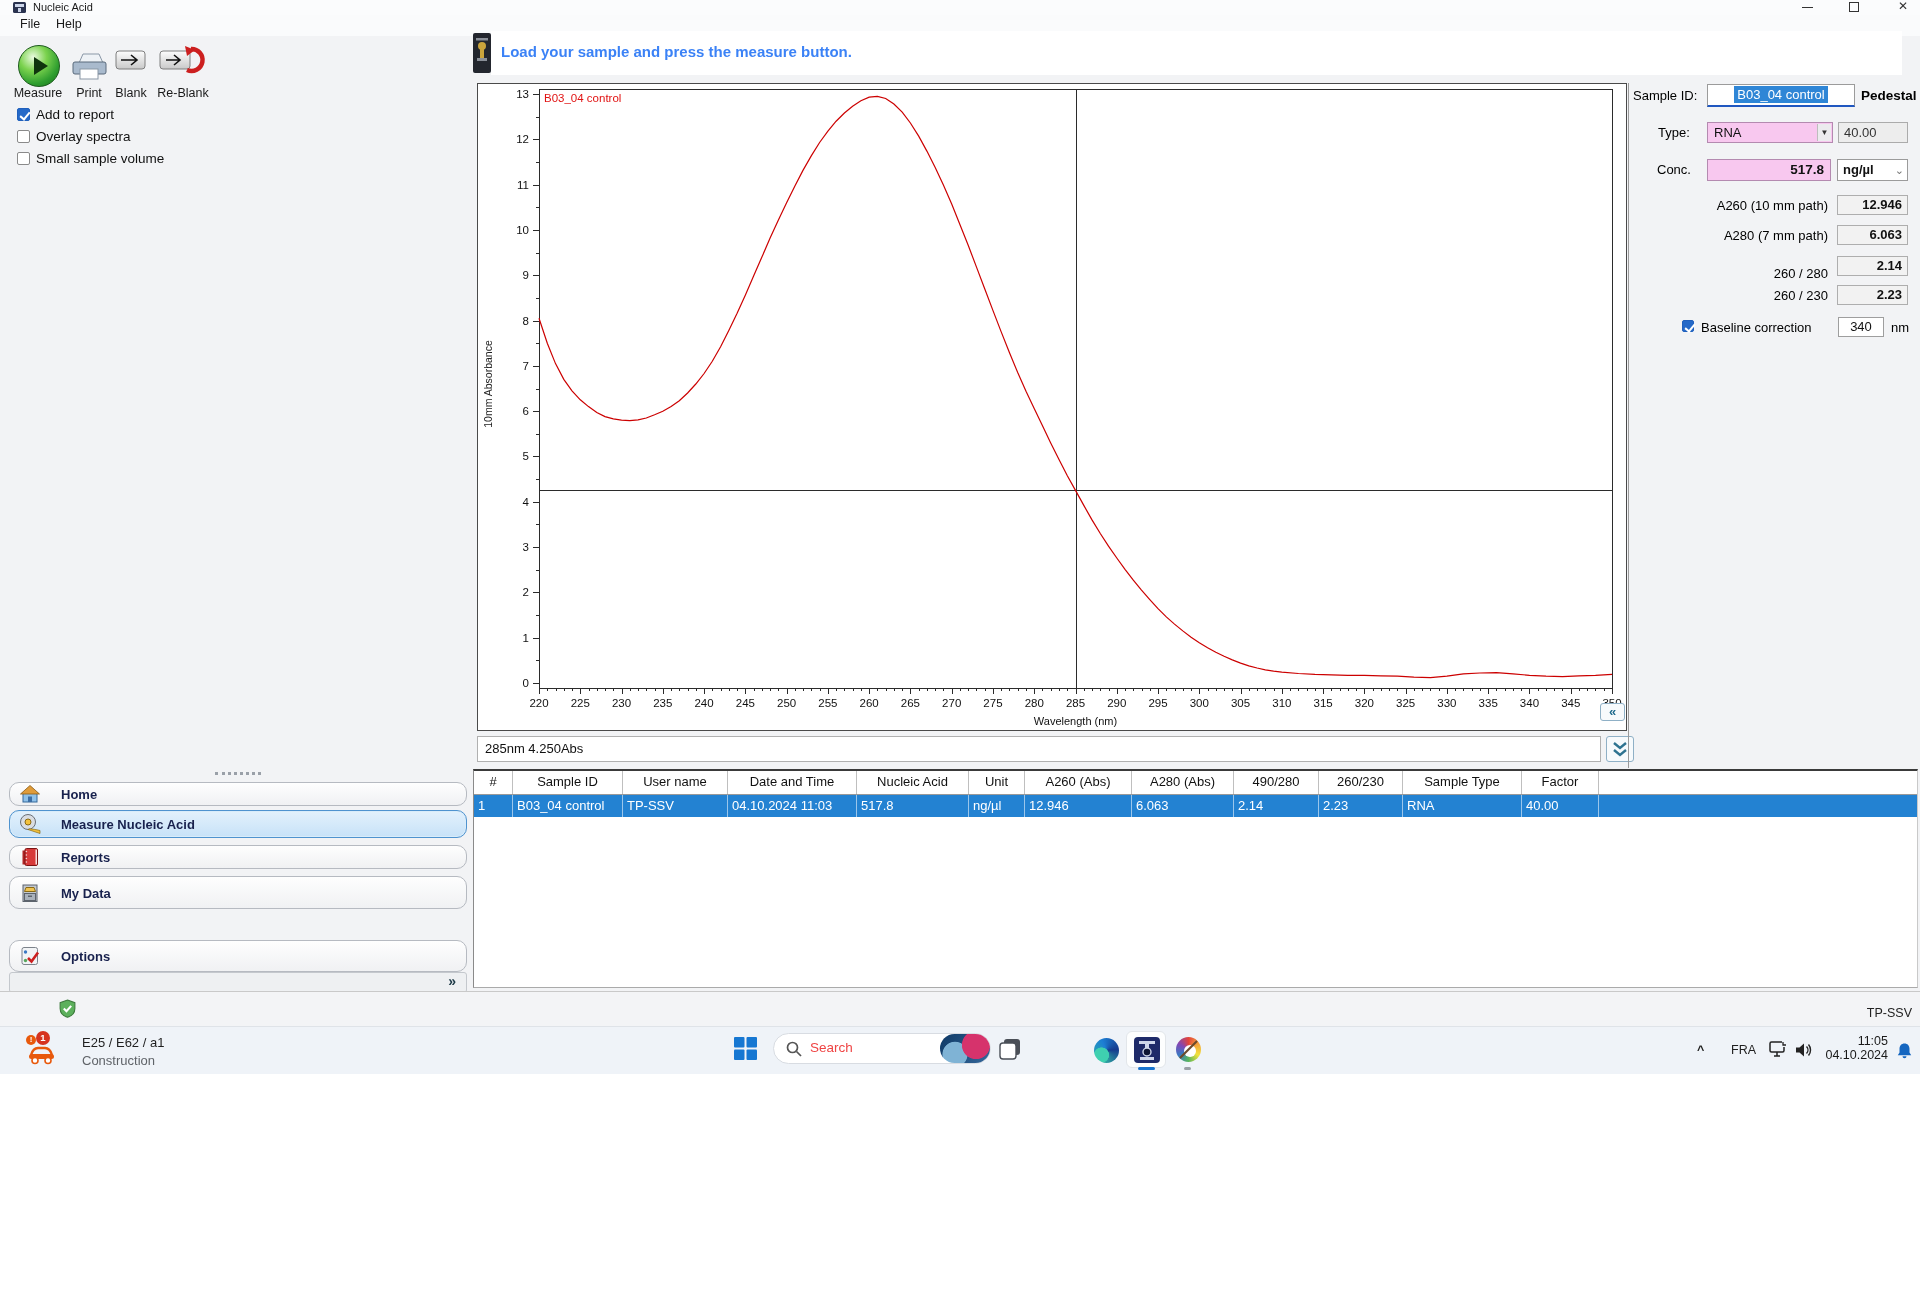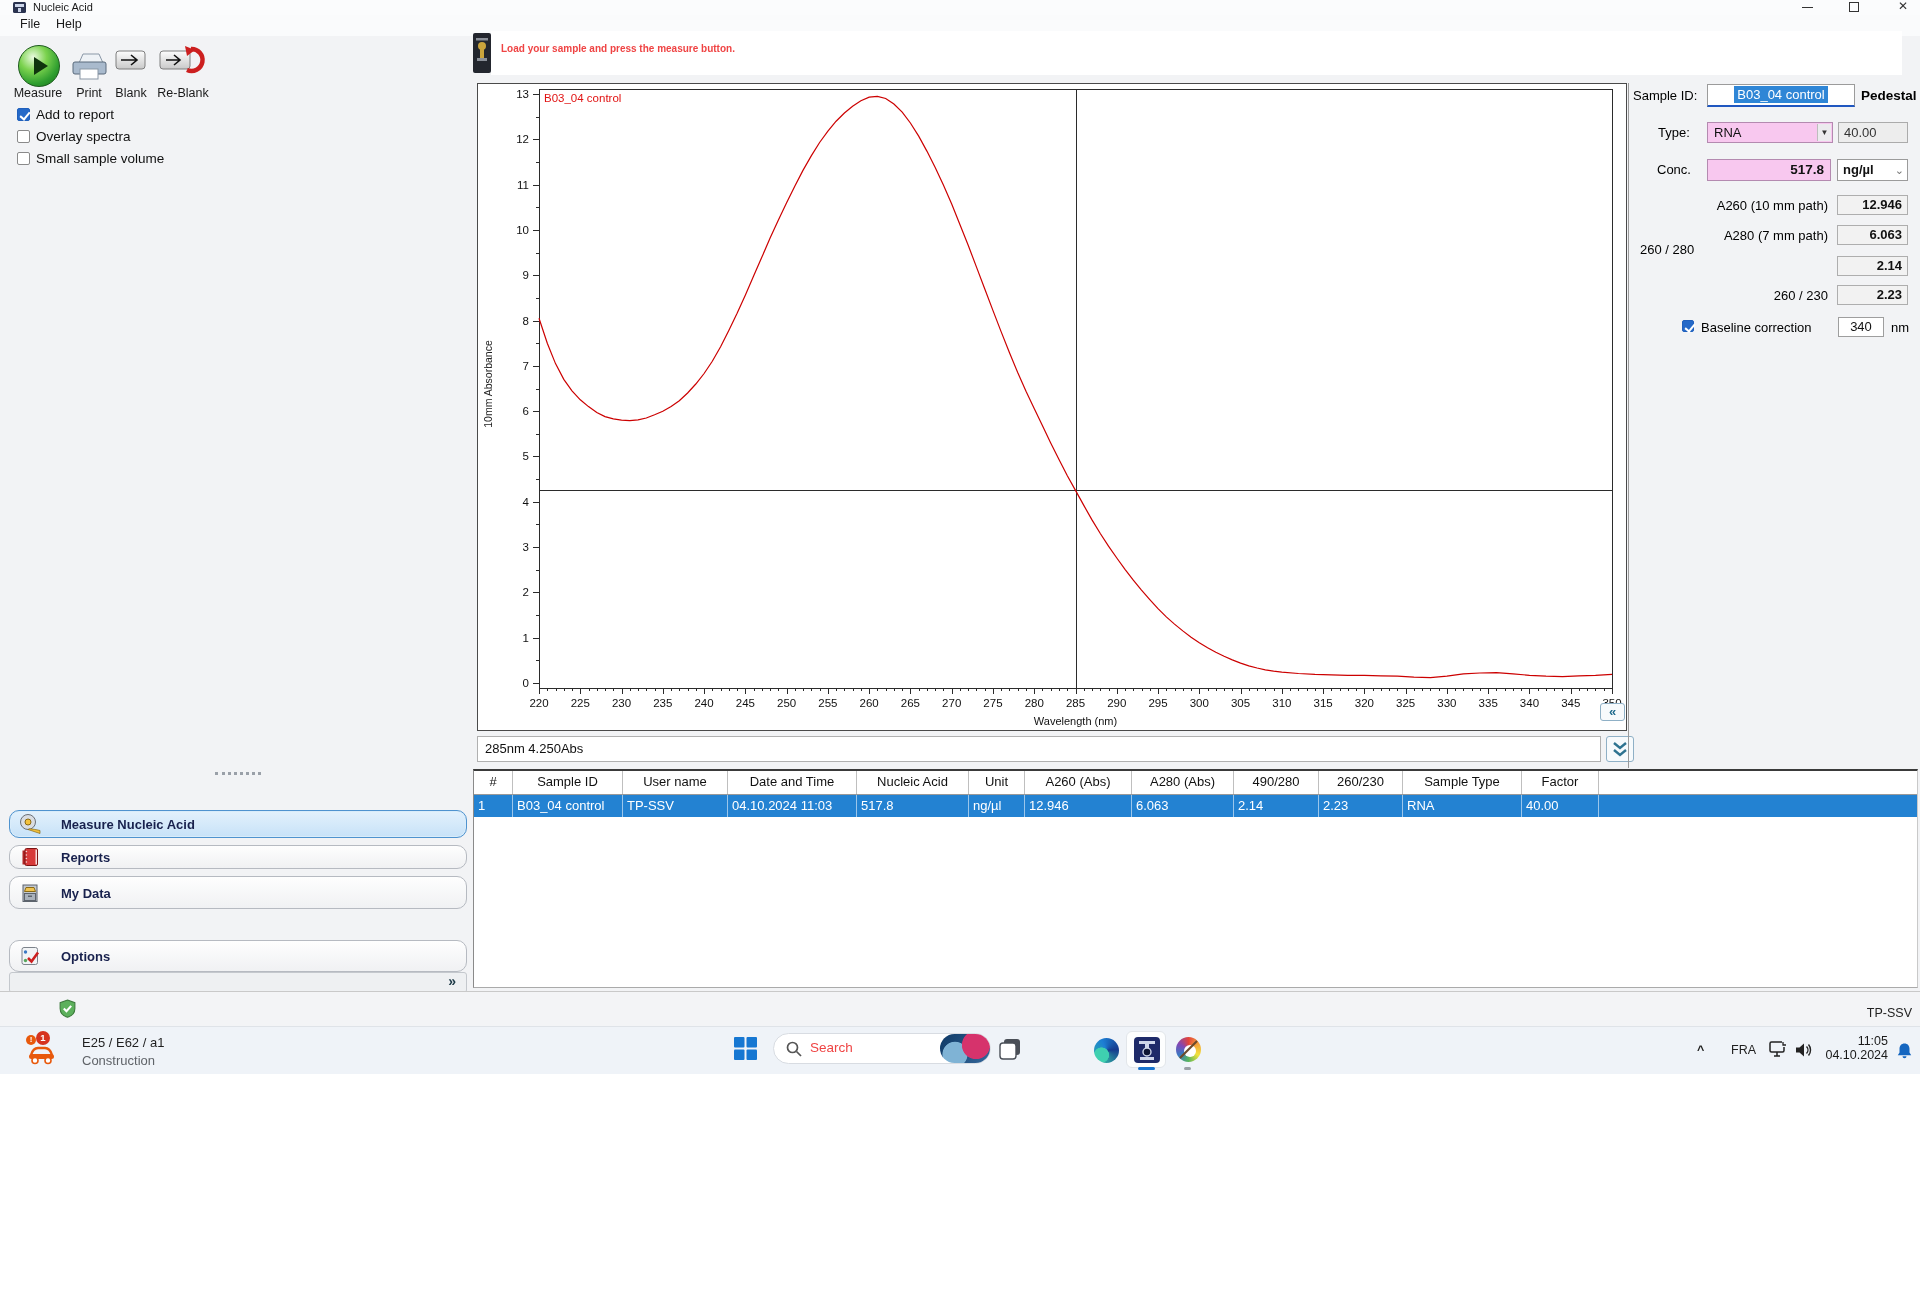--- a/index.html
+++ b/index.html
@@ -23,21 +23,21 @@
   
   .side-item{position:absolute;left:9px;width:458px;border:1px solid #b6bac1;border-radius:10px;background:linear-gradient(#fefefe,#f0f1f3);box-sizing:border-box}
   .side-item.sel{border:1px solid #4f93cf;background:linear-gradient(#e3f1fc,#c7e2f8);box-shadow:inset 0 0 0 1px #d9ecfa}
   .side-label{position:absolute;left:51px;top:50%;transform:translateY(-50%);font-weight:bold;font-size:13px;color:#18214d;white-space:nowrap}
   .side-ico{position:absolute;left:8px;top:50%;transform:translateY(-50%)}
   #side-dots{position:absolute;left:215px;top:772px;width:46px;height:3px;border-top:3px dotted #9aa0a8}
   #side-bottom{position:absolute;left:9px;top:972px;width:458px;height:21px;background:#eef0f2;border:1px solid #c4c8cd;border-radius:3px;box-sizing:border-box}
   #side-bottom span{position:absolute;right:10px;top:0px;font-weight:bold;font-size:14px;color:#1d3a47}
   
   #msg-bar{position:absolute;left:491px;top:31px;width:1411px;height:44px;background:#fff}
-  #msg-text{position:absolute;left:10px;top:12px;font-size:10px;font-weight:bold;color:#ef4444}
+  #msg-text{position:absolute;left:10px;top:12px;font-size:15px;font-weight:bold;color:#3b82f6}
   #chart-panel{position:absolute;left:477px;top:83px;width:1150px;height:648px;background:#fff;border:1px solid #4a4a4a;box-sizing:border-box}
   #chart-svg text{font-family:"Liberation Sans",sans-serif}
   #legend-collapse{position:absolute;left:1122px;top:619px;width:25px;height:18px;background:#f7fafc;border:1px solid #8fb0c6;border-radius:3px;color:#1e6a8c;font-weight:bold;font-size:13px;line-height:15px;text-align:center;box-sizing:border-box}
   #status-line{position:absolute;left:477px;top:736px;width:1124px;height:26px;background:#fff;border:1px solid #b0b0b0;box-sizing:border-box;font-size:13px;line-height:24px;padding-left:7px;color:#111}
   #table-expand{position:absolute;left:1606px;top:736px;width:28px;height:26px;background:#f7fafc;border:1px solid #8fb0c6;border-radius:3px;box-sizing:border-box;text-align:center}
   
   #results-table{position:absolute;left:473px;top:769px;width:1445px;height:219px;background:#fff;border-top:2px solid #3a3a3a;border-left:1px solid #8a8a8a;border-right:1px solid #c9c9c9;border-bottom:1px solid #aaa;box-sizing:border-box;overflow:hidden}
   #rt-header{display:flex;height:23px;border-bottom:1px solid #999}
   .hc{box-sizing:border-box;border-right:1px solid #bfbfbf;font-size:13px;line-height:22px;text-align:center;overflow:hidden;white-space:nowrap}
   .tr{display:flex;height:22px}
@@ -134,20 +134,28 @@
 
   <div class="cb on" style="left:17px;top:108px"></div>
   <div class="cb-label" style="left:36px;top:107px">Add to report</div>
   <div class="cb" style="left:17px;top:130px"></div>
   <div class="cb-label" style="left:36px;top:129px">Overlay spectra</div>
   <div class="cb" style="left:17px;top:152px"></div>
   <div class="cb-label" style="left:36px;top:151px">Small sample volume</div>
 
   <div id="side-dots"></div>
 
+  <div class="side-item" style="top:782px;height:24px">
+    <svg class="side-ico" width="24" height="24" viewBox="0 0 24 24">
+        <rect x="5" y="10.5" width="14" height="9.5" fill="#8ec1ea" stroke="#34699a"></rect>
+        <path d="M2.5 12 12 3.5 21.5 12z" fill="#e09c3a" stroke="#8a5a14" stroke-width="0.8"></path>
+        <rect x="10" y="14.5" width="4" height="5.5" fill="#3c6ea5"></rect>
+      </svg>
+    <span class="side-label">Home</span>
+  </div>
   <div class="side-item sel" style="top:810px;height:28px">
     <svg class="side-ico" width="24" height="24" viewBox="0 0 24 24">
         <circle cx="10" cy="10" r="7.5" fill="#d9dde2" stroke="#6a6f76"></circle>
         <circle cx="10" cy="10" r="3" fill="#f4c23c" stroke="#8a6a14"></circle>
         <path d="M10 17.5 C14 19 18 20 22 21.5 L22 18.5 C18 17.5 14 17 11.5 16.8z" fill="#f4c23c" stroke="#8a6a14" stroke-width="0.7"></path>
       </svg>
     <span class="side-label">Measure Nucleic Acid</span>
   </div>
   <div class="side-item" style="top:845px;height:24px">
     <svg class="side-ico" width="24" height="24" viewBox="0 0 24 24">
@@ -455,21 +463,21 @@
   <div class="rp-box" id="factor-box"><span>40.00</span></div>
 
   <div class="rp-label" style="left:1657px;top:162px">Conc.</div>
   <div class="rp-box" id="conc-box"><span>517.8</span></div>
   <div class="rp-box" id="unit-select"><span>ng/µl</span><span id="unit-caret">⌄</span></div>
 
   <div class="rp-label" style="left:1640px;top:198px;width:188px;text-align:right">A260 (10 mm path)</div>
   <div class="rp-box val-box" style="left:1837px;top:195px;width:71px;height:20px">12.946</div>
   <div class="rp-label" style="left:1640px;top:228px;width:188px;text-align:right">A280 (7 mm path)</div>
   <div class="rp-box val-box" style="left:1837px;top:225px;width:71px;height:20px">6.063</div>
-  <div class="rp-label" style="left:1640px;top:242px;width:188px;">260 / 280</div>
+  <div class="rp-label" style="left:1640px;top:266px;width:188px;text-align:right">260 / 280</div>
   <div class="rp-box val-box" style="left:1837px;top:256px;width:71px;height:20px">2.14</div>
   <div class="rp-label" style="left:1640px;top:288px;width:188px;text-align:right">260 / 230</div>
   <div class="rp-box val-box" style="left:1837px;top:285px;width:71px;height:20px">2.23</div>
 
   <div class="cb on" style="left:1682px;top:320px;width:12px;height:12px"></div>
   <div class="rp-label" style="left:1701px;top:320px">Baseline correction</div>
   <div class="rp-box" id="baseline-box">340</div>
   <div class="rp-label" style="left:1891px;top:320px">nm</div>
 
   <div id="statusbar">

